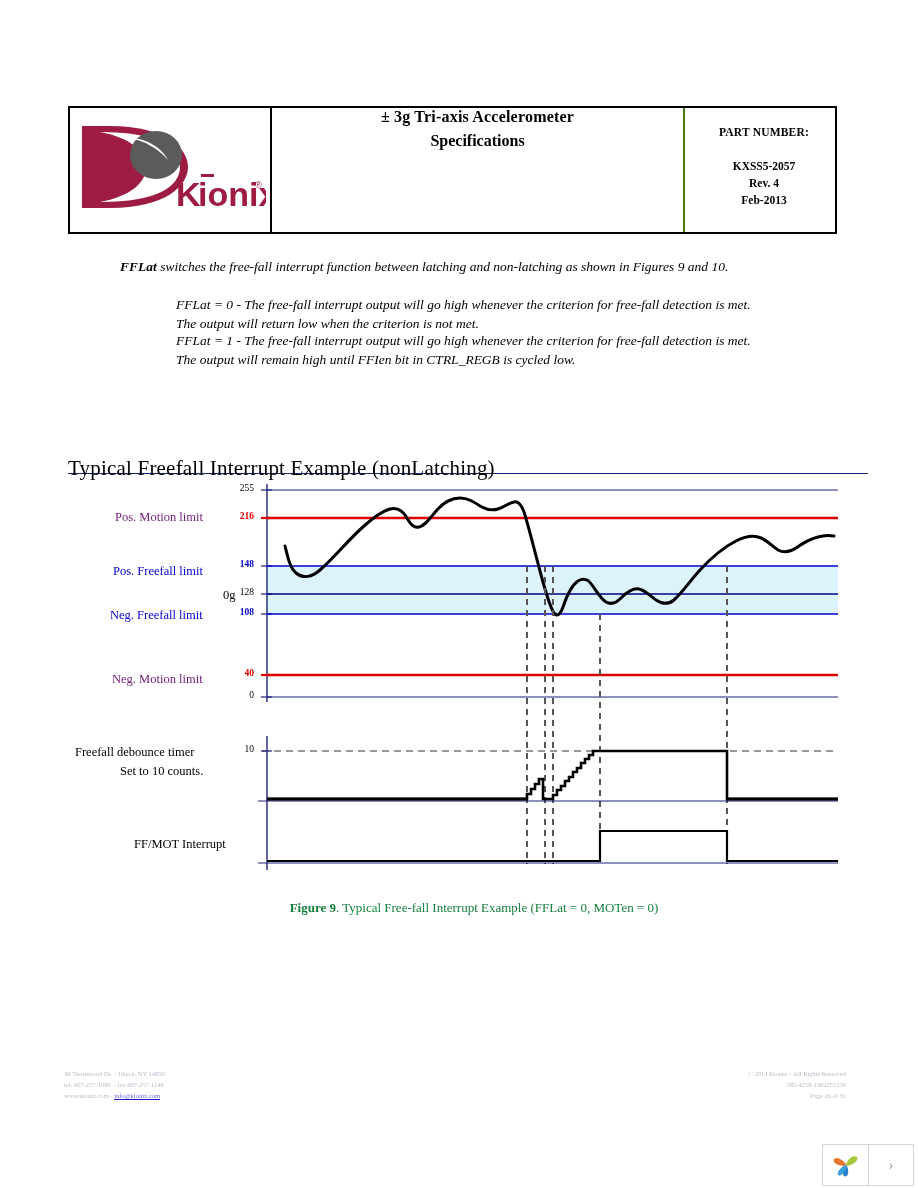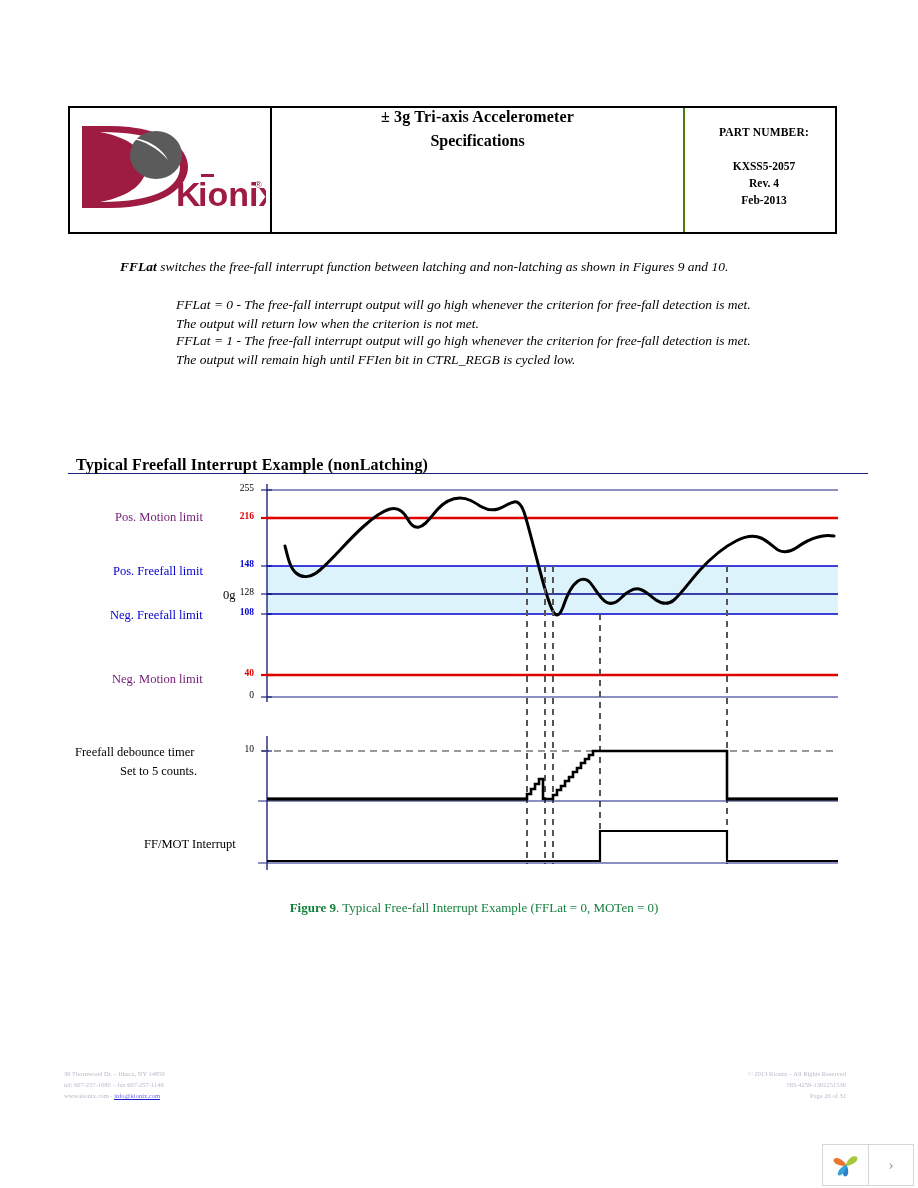--- a/index.html
+++ b/index.html
@@ -31,22 +31,22 @@
   
   .para{position:absolute;font-style:italic;font-size:13.5px;line-height:18.5px;color:#000;}
   .para b{font-weight:bold;font-style:italic;}
   #para1{left:120px;top:258px;width:640px;}
   #para2{left:176px;top:296px;width:584px;}
   #para3{left:176px;top:332px;width:584px;}
 
   
   .fig{position:absolute;left:0px;top:440px;width:918px;height:480px;}
   .fig-title{
-    position:absolute;left:76px;top:16px;font-size:16px;color:#000;
-    letter-spacing:.2px;white-space:nowrap;z-index:3;font-weight:bold;
+    position:absolute;left:68px;top:16px;font-size:21px;color:#000;
+    letter-spacing:.2px;white-space:nowrap;z-index:3;
   }
   .fig-rule{position:absolute;left:68px;top:33px;width:800px;height:1px;background:#1a237e;z-index:2;}
 
   .chart-svg{position:absolute;left:0;top:0;}
 
   .lab{position:absolute;font-size:12.5px;white-space:nowrap;}
   .lab-red{color:#701a75;}
   .lab-blue{color:#0000d0;}
   .lab-blk{color:#000;}
 
@@ -207,22 +207,22 @@
 
     </svg>
 
     <div class="lab lab-red" style="left:115px;top:70px;">Pos. Motion limit</div>
     <div class="lab lab-blue" style="left:113px;top:124px;">Pos. Freefall limit</div>
     <div class="lab lab-blk" style="left:223px;top:148px;">0g</div>
     <div class="lab lab-blue" style="left:110px;top:168px;">Neg. Freefall limit</div>
     <div class="lab lab-red" style="left:112px;top:232px;">Neg. Motion limit</div>
 
     <div class="lab lab-blk" style="left:75px;top:305px;">Freefall debounce timer</div>
-    <div class="lab lab-blk" style="left:120px;top:324px;">Set to 5 counts.</div>
-    <div class="lab lab-blk" style="left:144px;top:397px;">FF/MOT Interrupt</div>
+    <div class="lab lab-blk" style="left:120px;top:324px;">Set to 10 counts.</div>
+    <div class="lab lab-blk" style="left:134px;top:397px;">FF/MOT Interrupt</div>
 
     <div class="tick tick-blk" style="left:228px;top:43px;">255</div>
     <div class="tick tick-red" style="left:228px;top:71px;">216</div>
     <div class="tick tick-blue" style="left:228px;top:119px;">148</div>
     <div class="tick tick-blk" style="left:228px;top:147px;">128</div>
     <div class="tick tick-blue" style="left:228px;top:167px;">108</div>
     <div class="tick tick-red" style="left:228px;top:228px;">40</div>
     <div class="tick tick-blk" style="left:228px;top:250px;">0</div>
     <div class="tick tick-blk" style="left:228px;top:304px;">10</div>
 

